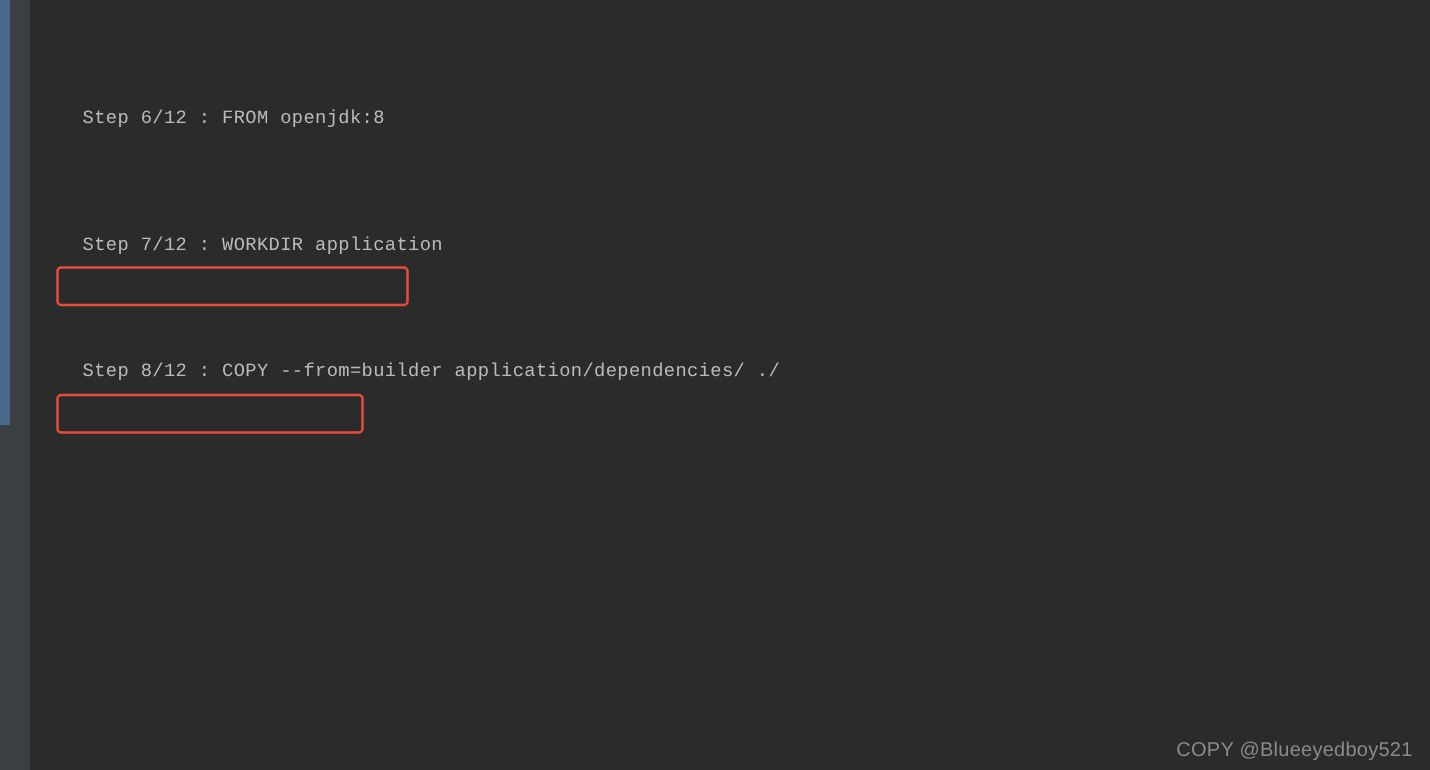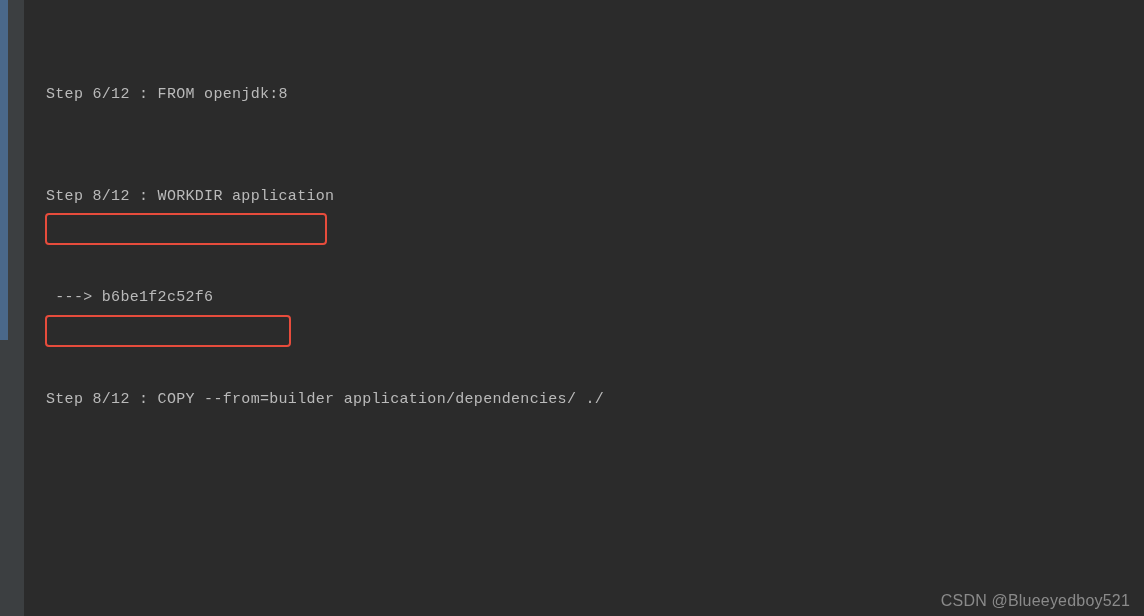--- a/index.html
+++ b/index.html
@@ -39,20 +39,21 @@
       top: 0;
       right: 0;
       padding: 10px 22px;
       line-height: 2.26;
       letter-spacing: 0.3px;
       white-space: pre;
     }
     .line {
       position: relative;
       height: 34px;
+      margin-left: 20px;
     }
     .highlight-box {
       position: absolute;
       border: 2px solid #e74c3c;
       border-radius: 4px;
       pointer-events: none;
     }
     .watermark {
       position: absolute;
       bottom: 6px;
@@ -65,33 +66,32 @@
   </style>
 </head>
 <body>
 
 <div class="sidebar">
   <div class="sidebar-marker"></div>
 </div>
 
 <div class="terminal">
   <div class="line">Step 6/12 : FROM openjdk:8</div>
-  <div class="line">Step 8/12 : WORKDIR application</div>
-  <div class="line"> ---&gt; b6be1f2c52f6</div>
+  <div class="line">Step 7/12 : WORKDIR application</div>
   <div class="line">Step 8/12 : COPY --from=builder application/dependencies/ ./</div>
   
   
   
   
   
   
   
   
   
   
   
   
 </div>
 
 <div class="highlight-box" id="hl0" style="top: 213px; left: 45px; width: 282px; height: 32px;"></div>
 <div class="highlight-box" id="hl1" style="top: 315px; left: 45px; width: 246px; height: 32px;"></div>
 
-<div class="watermark">CSDN @Blueeyedboy521</div>
+<div class="watermark">COPY @Blueeyedboy521</div>
 
 </body></html>

